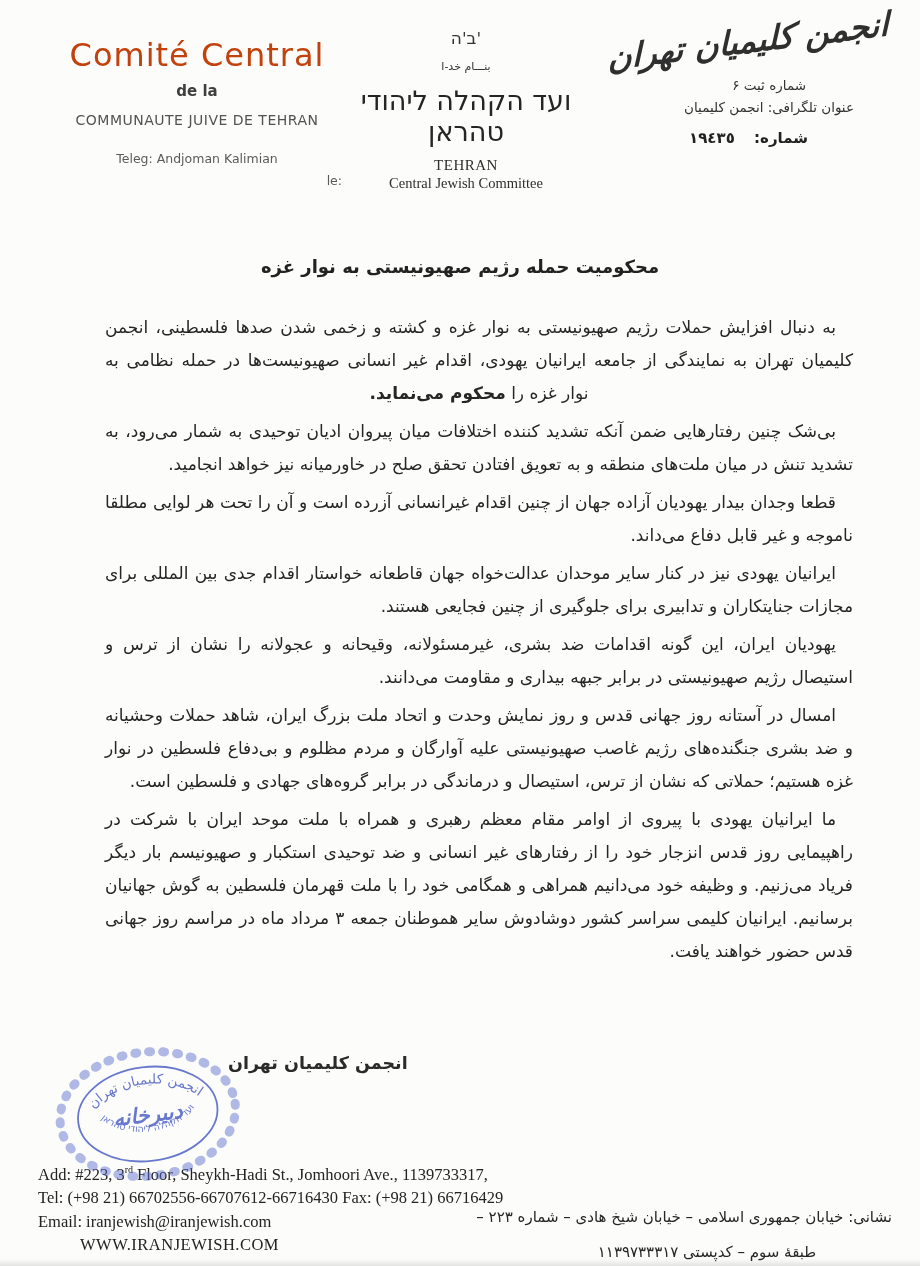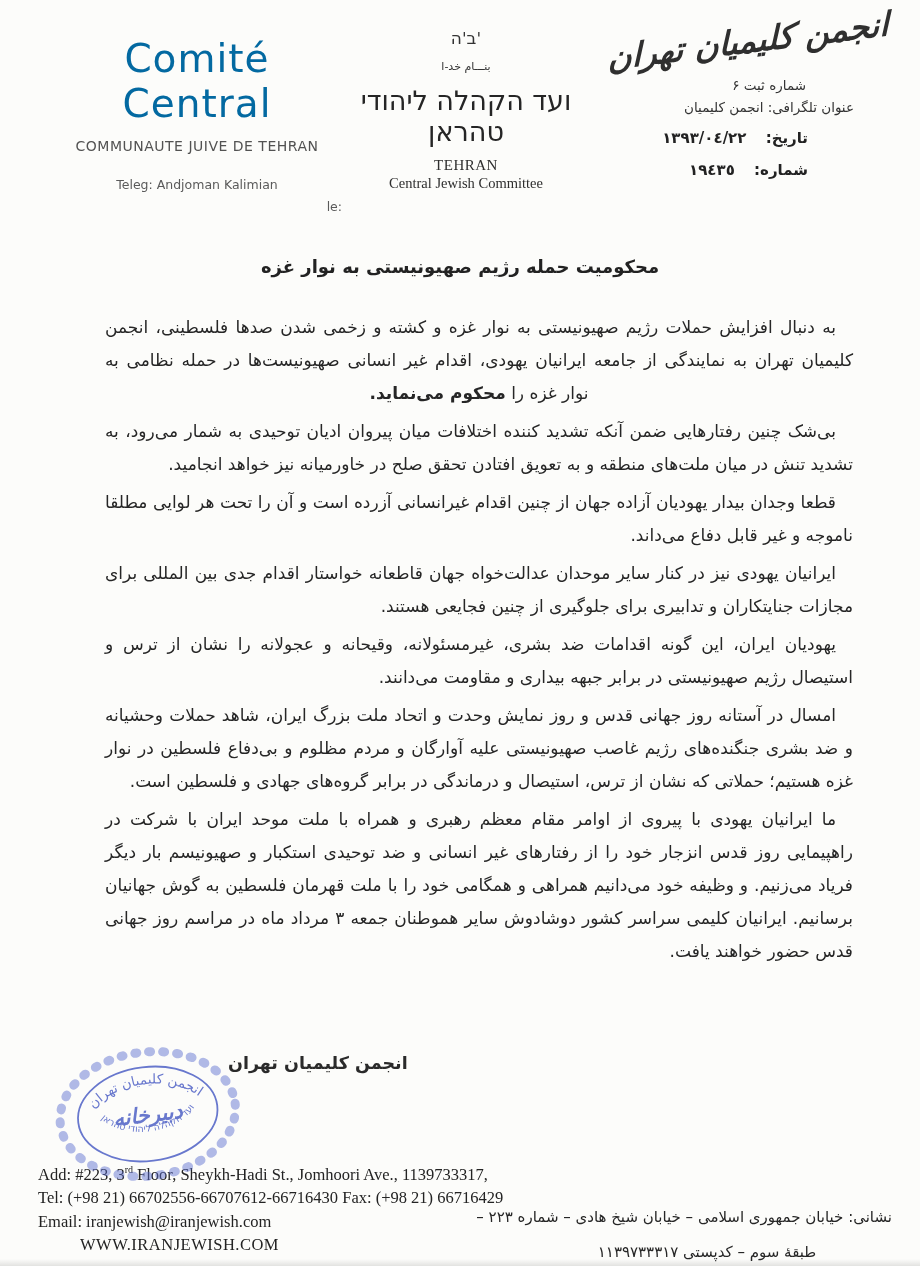--- a/index.html
+++ b/index.html
@@ -9,21 +9,21 @@
     font-family:"DejaVu Sans", sans-serif;
   }
   .page::after{
     content:""; position:absolute; left:0; right:0; bottom:0; height:7px;
     background:linear-gradient(to bottom, rgba(0,0,0,0), rgba(0,0,0,.10));
     pointer-events:none;
   }
 
   
   .hdr-left { position:absolute; left:52px; top:36px; width:290px; text-align:center; color:#4a4a4a; }
-  .hdr-left .l1 { font-size:39px; letter-spacing:1px; font-weight:400; color:#0369a1; }
+  .hdr-left .l1 { font-size:32px; letter-spacing:1px; font-weight:400; color:#c2410c; }
   .hdr-left .l2 { font-size:15px; font-weight:bold; margin-top:8px; color:#3f3f3f;}
   .hdr-left .l3 { font-size:14px; letter-spacing:.5px; margin-top:12px; color:#525252; }
   .hdr-left .l4 { font-size:12.5px; margin-top:23px; color:#5a5a5a; }
   .hdr-left .l5 { font-size:12.5px; margin-top:7px; text-align:right; padding-left:88px; color:#5a5a5a; }
 
   .hdr-center { position:absolute; left:330px; top:28px; width:272px; text-align:center; }
   .hdr-center .bh   { font-size:17px; font-family:"DejaVu Serif","DejaVu Sans",serif; color:#333; }
   .hdr-center .besm { font-size:11px; margin-top:12px; direction:rtl; color:#333; }
   .hdr-center .heb  { font-size:27px; margin-top:12px; font-family:"DejaVu Serif","DejaVu Sans",serif; color:#252525; }
   .hdr-center .teh  { font-size:15px; margin-top:10px; font-family:"Liberation Serif",serif; letter-spacing:.5px; color:#2e2e2e; }
@@ -76,41 +76,38 @@
   .footer-fa .c { text-align:center; padding-left:60px; }
   .footer-fa .telrow { display:flex; justify-content:space-between; }
 </style>
 </head>
 <body>
 
 <div class="page">
 
   <div class="hdr-left">
     <div class="l1">Comité Central</div>
+    <div class="l2">de la</div>
     <div class="l3">COMMUNAUTE JUIVE DE TEHRAN</div>
     <div class="l4">Teleg: Andjoman Kalimian</div>
     <div class="l5">le:</div>
   </div>
 
   <div class="hdr-center">
     <div class="bh">ב'ה'</div>
     <div class="besm">بنـــام خد-ا</div>
     <div class="heb">ועד הקהלה ליהודי טהראן</div>
     <div class="teh">TEHRAN</div>
     <div class="cjc">Central Jewish Committee</div>
   </div>
 
   <div class="hdr-right">
     <div class="callig">انجمن کلیمیان تهران</div>
     <div class="reg">شماره ثبت ۶</div>
     <div class="teleg">عنوان تلگرافی: انجمن کلیمیان</div>
-    <div class="numline">
-      <span>تاریخ:</span>
-      <span class="val">۱۳۹۳/۰٤/۲۲</span>
-    </div>
     <div class="numline">
       <span>شماره:</span>
       <span class="val">۱۹٤۳٥</span>
     </div>
   </div>
 
   <div class="title">محکومیت حمله رژیم صهیونیستی به نوار غزه</div>
 
   <div class="body-block">
     <p class="fulljust">به دنبال افزایش حملات رژیم صهیونیستی به نوار غزه و کشته و زخمی شدن صدها فلسطینی، انجمن کلیمیان تهران به نمایندگی از جامعه ایرانیان یهودی، اقدام غیر انسانی صهیونیست‌ها در حمله نظامی به</p>

